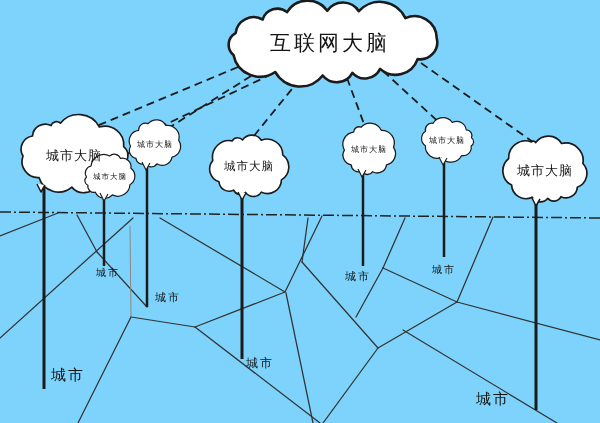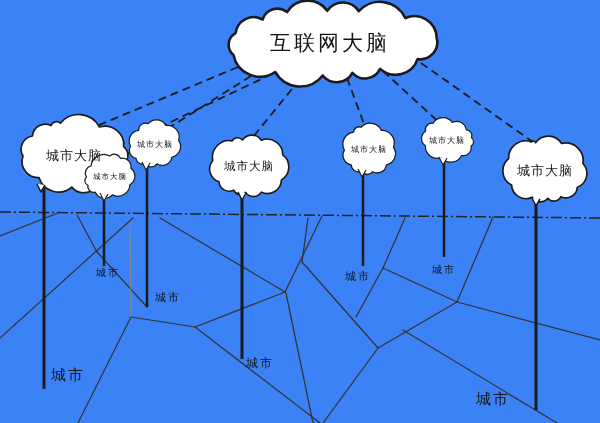--- a/index.html
+++ b/index.html
@@ -1,16 +1,16 @@
 <!DOCTYPE html>
 <html><head>
 <meta charset="utf-8">
 <style>
   html,body{margin:0;padding:0;background:#ffffff;}
-  .stage{position:relative;width:600px;height:423px;background:#3b82f6;overflow:hidden;
+  .stage{position:relative;width:600px;height:423px;background:#7dd3fc;overflow:hidden;
          font-family:Liberation Mono, monospace;}
   svg{display:block;}
   text{fill:#141414;}
 </style>
 </head>
 <body>
 
 <div class="stage">
   <svg width="600" height="423" viewBox="0 0 600 423" xmlns="http://www.w3.org/2000/svg">
       <line x1="0" y1="212" x2="600" y2="218" stroke="#222222" stroke-width="1.5" stroke-dasharray="11 3 2 3"></line>

